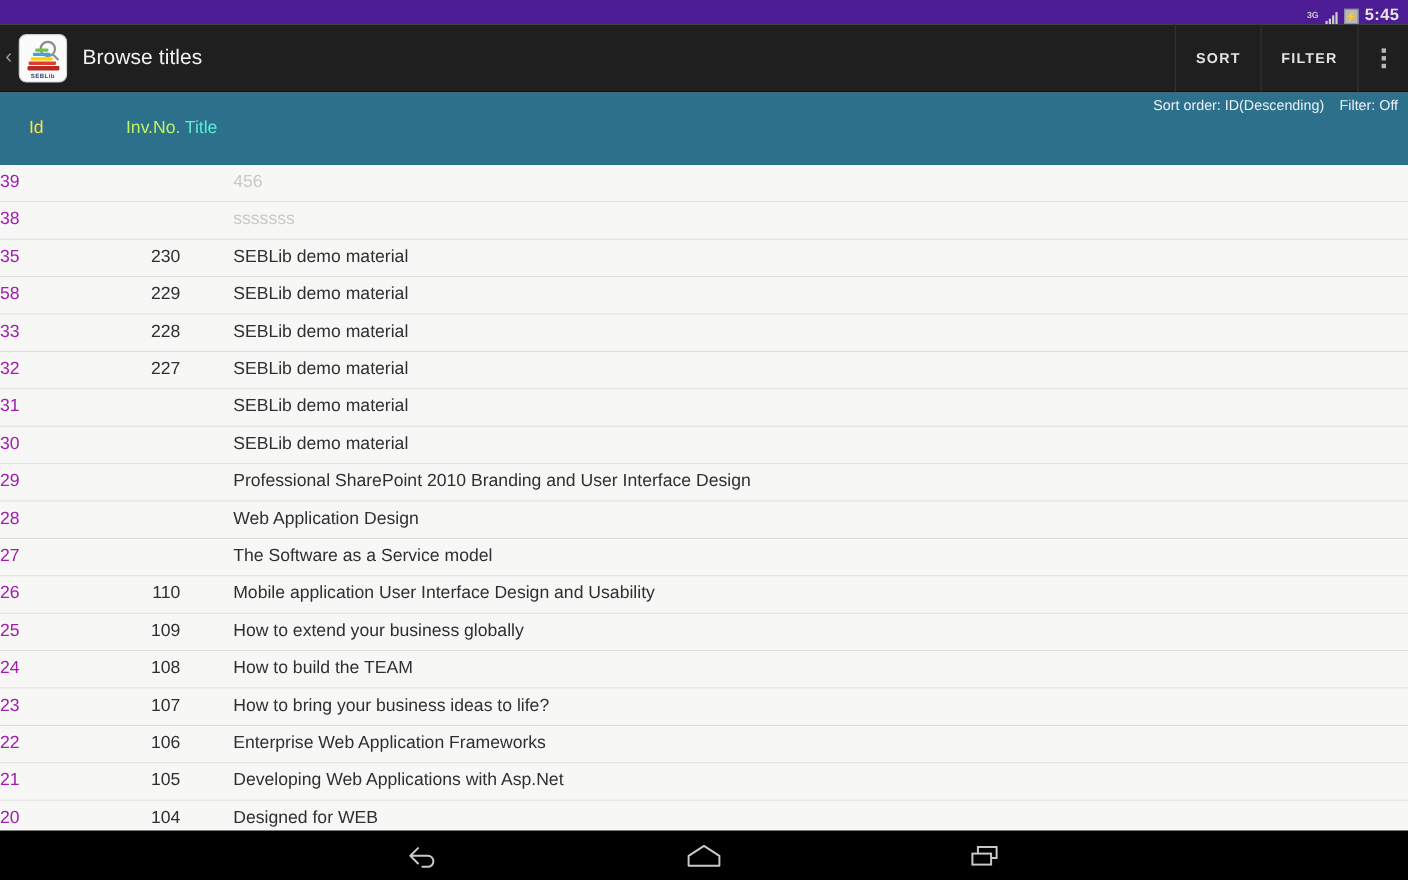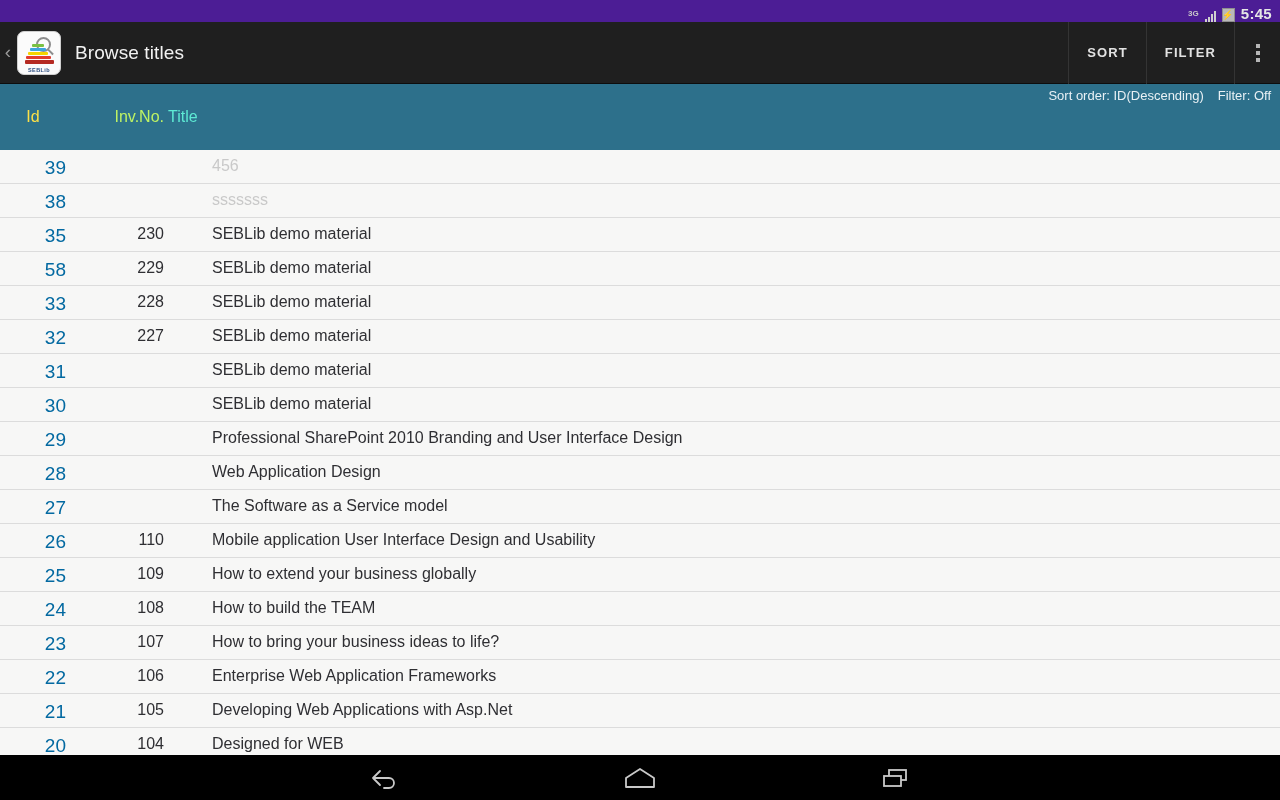--- a/index.html
+++ b/index.html
@@ -103,22 +103,22 @@
   
   .list {
     position:absolute; top:150px; left:0; width:1280px; height:605px;
     overflow:hidden; background:#f7f7f6;
   }
   .row {
     position:relative; height:34px; width:1280px;
     border-bottom:1px solid #dcdcdc; background:#f7f7f6;
   }
   .row .c-id {
-    position:absolute; left:0; width:66px; text-align:right;
-    top:7px; font-size:19px; color:#0369a1;
+    position:absolute; left:0; width:66px; 
+    top:7px; font-size:16px; color:#a21caf;
   }
   .row .c-inv {
     position:absolute; left:0; width:164px; text-align:right;
     top:7px; font-size:16px; color:#2f2f33;
   }
   .row .c-title {
     position:absolute; left:168px; top:7px; font-size:16px; color:#2f2f33;
     white-space:nowrap;
     margin-left:44px;
   }

